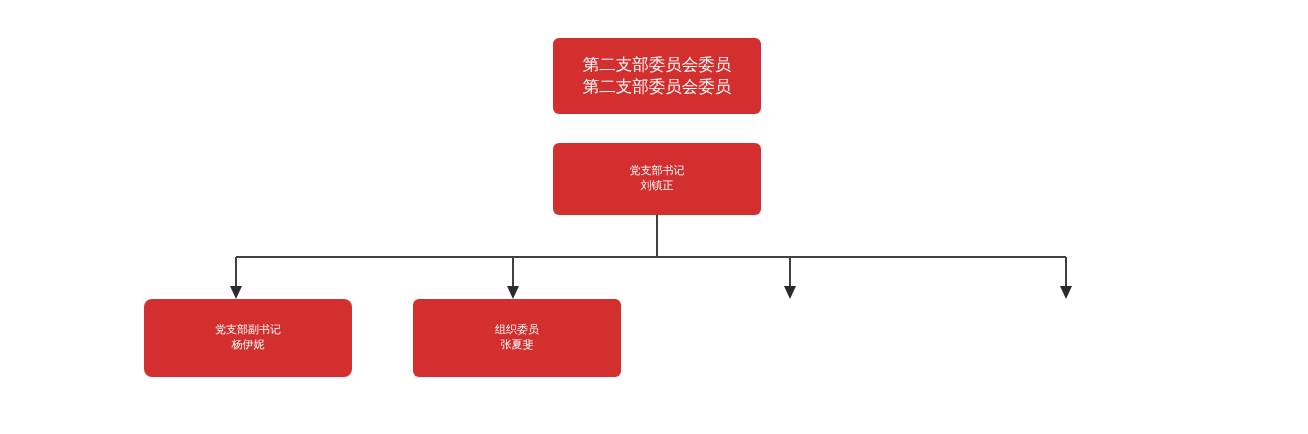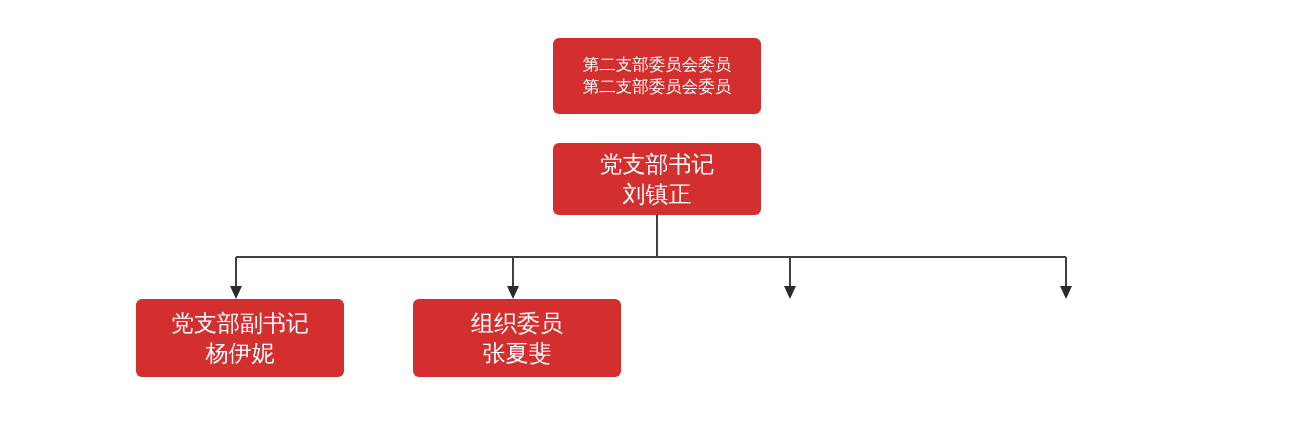--- a/index.html
+++ b/index.html
@@ -22,21 +22,21 @@
     position: absolute;
     background: #d32f2f;
     border-radius: 6px;
     color: #ffffff;
     display: flex;
     flex-direction: column;
     align-items: center;
     justify-content: center;
     text-align: center;
     line-height: 1.32;
-    font-size: 23px;
+    font-size: 11px;
     box-sizing: border-box;
     padding: 2px 6px;
     user-select: none;
   }
   .node .line1,
   .node .line2 {
     display: block;
     white-space: nowrap;
   }
   .node-root {
@@ -50,21 +50,21 @@
     left: 553px;
     top: 143px;
     width: 208px;
     height: 72px;
   }
   .node-child {
     top: 299px;
     width: 208px;
     height: 78px;
   }
-  .child-0 { left: 136px; }
+  .child-0 { left: 144px; border-radius: 8px; }
   .child-1 { left: 413px; }
   .child-2 { left: 690px; }
   .child-3 { left: 962px; }
 
   #connectors {
     position: absolute;
     left: 0;
     top: 0;
     width: 1308px;
     height: 434px;

